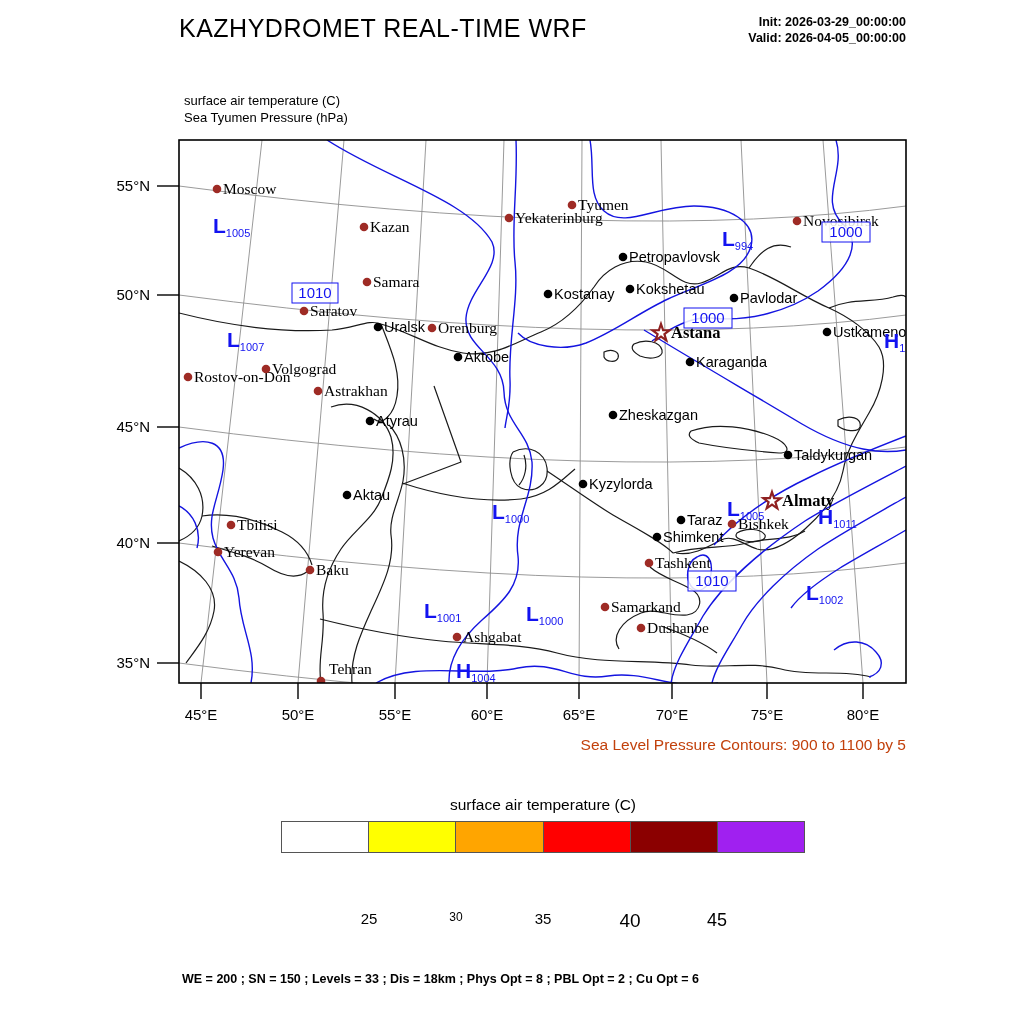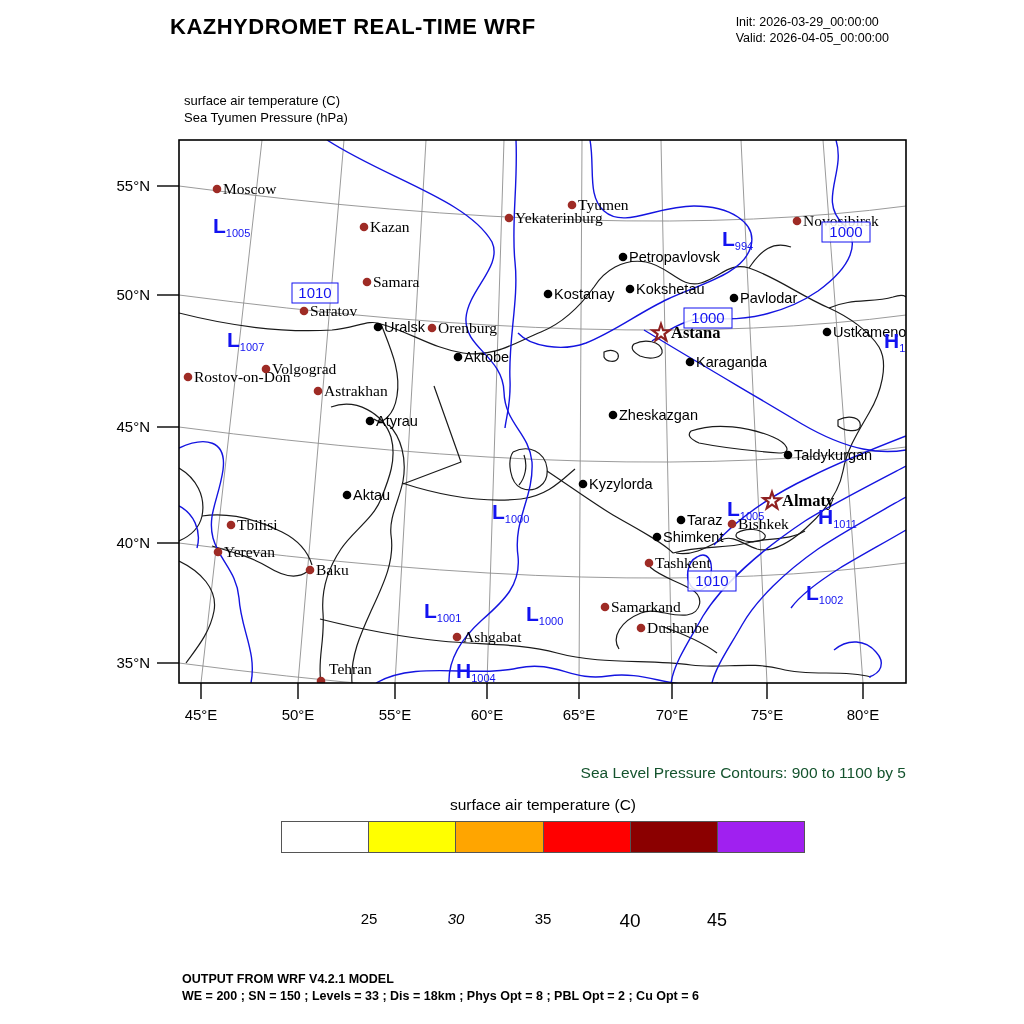--- a/index.html
+++ b/index.html
@@ -1,21 +1,21 @@
 <!DOCTYPE html>
 <html><head>
 <meta charset="utf-8">
 <style>
   html,body{margin:0;padding:0;background:#ffffff;}
   body{width:1024px;height:1024px;position:relative;font-family:"Liberation Sans",sans-serif;color:#000;}
   .abs{position:absolute;}
-  #title{left:170px;top:14px;font-size:22px;font-weight:bold;letter-spacing:.5px;}
-  #initblock{right:135px;top:14px;text-align:left;font-size:12.5px;font-weight:normal;line-height:16px;}
+  #title{left:179px;top:14px;font-size:25px;font-weight:normal;letter-spacing:.5px;}
+  #initblock{right:118px;top:14px;text-align:right;font-size:12.5px;font-weight:bold;line-height:16px;}
   #subtl{left:184px;top:92px;font-size:13px;line-height:17px;}
-  #note{right:118px;top:736px;font-size:15.5px;color:#14532d;margin-top:28px;}
+  #note{right:118px;top:736px;font-size:15.5px;color:#c2410c;}
   #cbar-title{left:282px;top:796px;width:522px;text-align:center;font-size:15.5px;}
   #cbar{left:282px;top:822px;width:522px;height:30px;display:flex;outline:1px solid #555;}
   #cbar .seg{flex:1;border-right:1px solid #555;}
   #cbar .seg:last-child{border-right:none;}
   #cbar-ticks{left:282px;top:862px;width:522px;height:20px;position:absolute;margin-top:48px;}
   #footer{left:182px;top:971px;font-size:12.5px;font-weight:600;line-height:16.5px;}
   svg text{font-family:"Liberation Sans",sans-serif;}
   svg .city-f{font-family:"Liberation Serif",serif;font-size:15.5px;}
   svg .city-k{font-family:"Liberation Sans",sans-serif;font-size:14.5px;}
   svg .city-c{font-family:"Liberation Serif",serif;font-size:16.5px;font-weight:bold;}
@@ -223,22 +223,21 @@
 <div class="abs" id="cbar">
     <div class="seg" style="background: rgb(255, 255, 255);"></div>
     <div class="seg" style="background: rgb(255, 255, 0);"></div>
     <div class="seg" style="background: rgb(255, 165, 0);"></div>
     <div class="seg" style="background: rgb(255, 0, 0);"></div>
     <div class="seg" style="background: rgb(139, 0, 0);"></div>
     <div class="seg" style="background: rgb(160, 32, 240);"></div>
   </div>
 <div id="cbar-ticks">
     <div style="position: absolute; transform: translateX(-50%); font-size: 15px; left: 87px; top: 0px;">25</div>
-    <div style="position: absolute; transform: translateX(-50%); font-size: 15px; left: 174px; top: 0px; font-style: italic;">30</div>
+    <div style="position: absolute; transform: translateX(-50%); font-size: 12px; left: 174px; top: 0px;">30</div>
     <div style="position: absolute; transform: translateX(-50%); font-size: 15px; left: 261px; top: 0px;">35</div>
     <div style="position: absolute; transform: translateX(-50%); font-size: 19px; left: 348px; top: 0px;">40</div>
     <div style="position: absolute; transform: translateX(-50%); font-size: 18px; left: 435px; top: 0px;">45</div>
   </div>
 
 <div class="abs" id="footer">
-  <div>OUTPUT FROM WRF V4.2.1 MODEL</div>
   <div>WE = 200 ; SN = 150 ; Levels = 33 ; Dis = 18km ; Phys Opt = 8 ; PBL Opt = 2 ; Cu Opt = 6</div>
 </div>
 
 </body></html>

